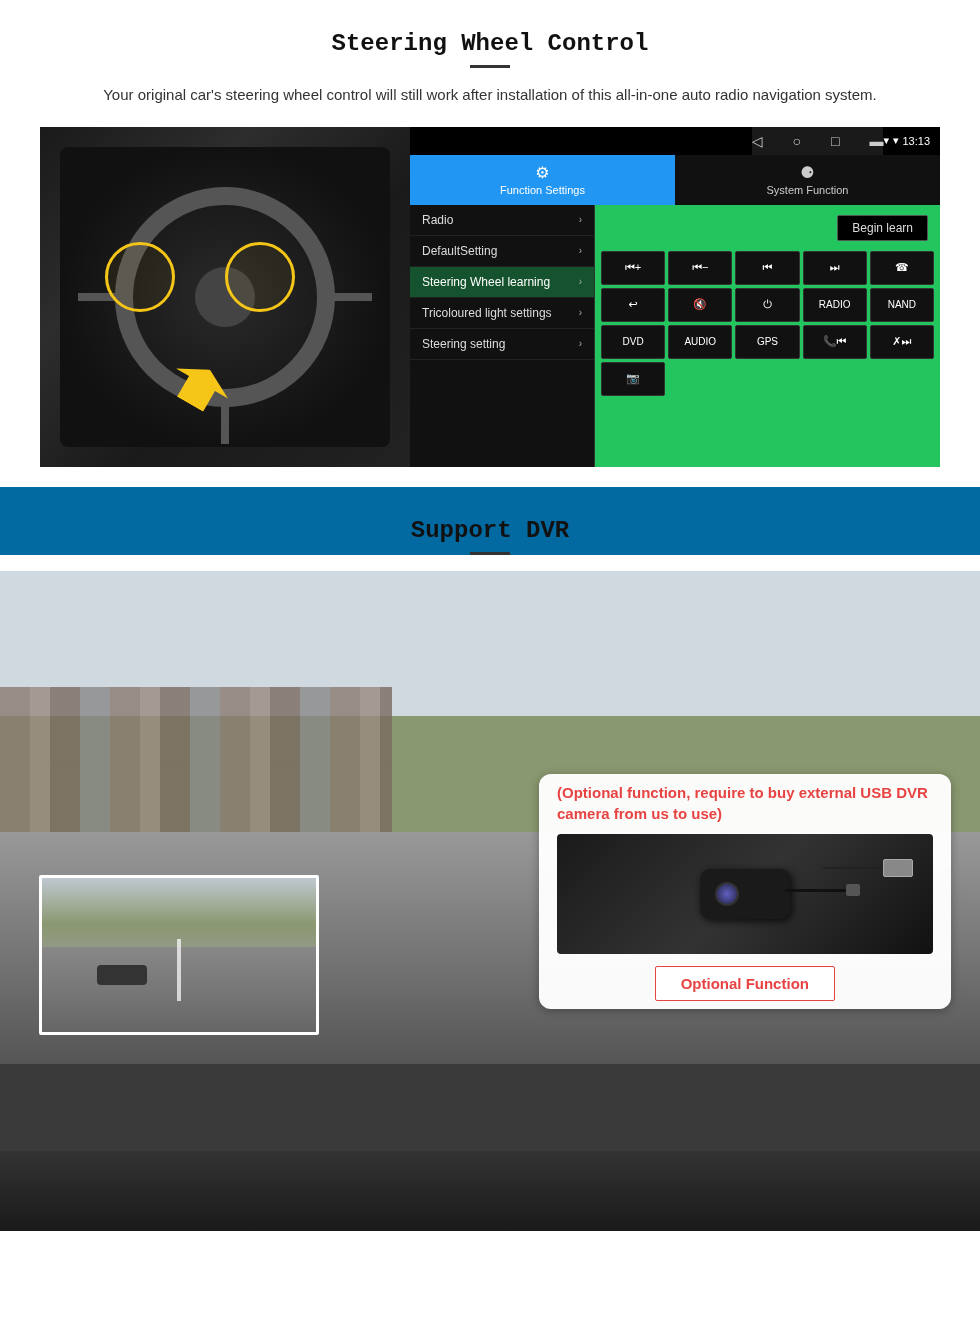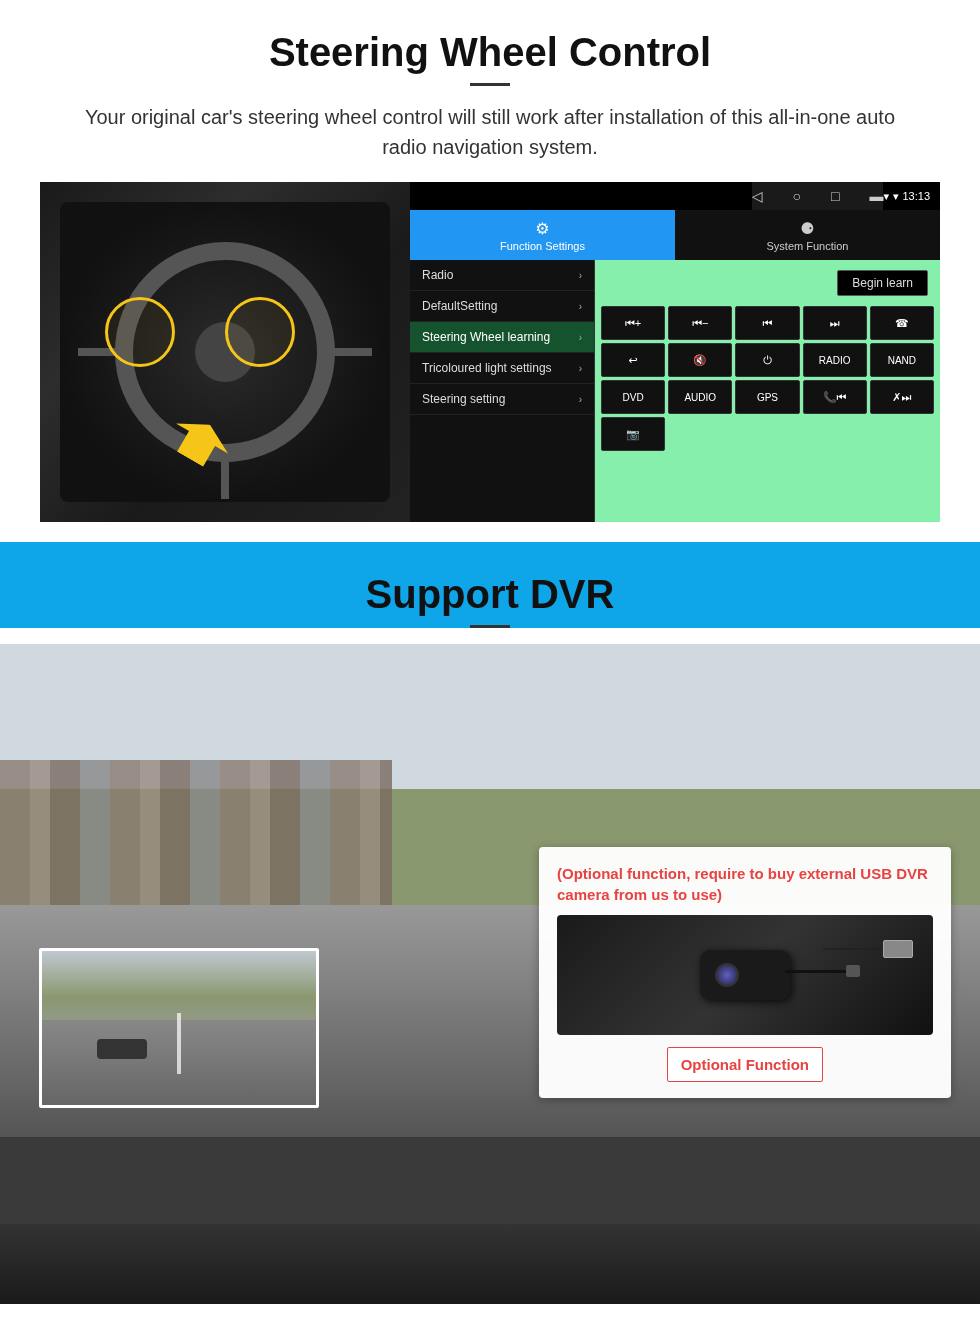--- a/index.html
+++ b/index.html
@@ -10,33 +10,34 @@
       background: #fff;
       overflow-x: hidden;
     }
 
     
     .section-steering {
       padding: 30px 40px 20px;
       text-align: center;
     }
     .section-title {
-      font-size: 40px;
+      font-size: 24px;
       font-weight: 900;
       color: #111;
       margin-bottom: 8px;
+      font-family: Liberation Mono, monospace;
     }
     .title-divider {
       width: 40px;
       height: 3px;
       background: #333;
       margin: 8px auto 16px;
     }
     .section-subtitle {
-      font-size: 20px;
+      font-size: 15px;
       color: #333;
       line-height: 1.5;
       max-width: 820px;
       margin: 0 auto 20px;
     }
 
     
     .steering-demo {
       display: flex;
       width: 100%;
@@ -206,21 +207,21 @@
     .menu-item.active {
       background: #14532d;
       color: #fff;
     }
     .menu-chevron {
       color: #aaa;
       font-size: 10px;
     }
     .settings-content {
       flex: 1;
-      background: #86efac;
+      background: #22c55e;
       padding: 4px;
     }
     .begin-learn-row {
       height: 38px;
       display: flex;
       align-items: center;
       justify-content: flex-end;
       padding: 0 8px;
       margin-bottom: 4px;
     }
@@ -257,21 +258,21 @@
     }
 
     
     .section-dvr {
       position: relative;
       margin-top: 0;
     }
     .dvr-title-area {
       text-align: center;
       padding: 30px 40px 0;
-      background: #0ea5e9;
+      background: #0369a1;
       position: relative;
       z-index: 2;
     }
     .dvr-bg-photo {
       width: 100%;
       height: 580px;
       background: linear-gradient(180deg,
         #e8e8e8 0%,
         #c5c5c5 10%,
         #8a9a7a 20%,
@@ -323,22 +324,22 @@
       height: 40%;
       background: linear-gradient(180deg, #999 0%, #777 50%, #555 100%);
     }
     
     .dvr-info-box {
       position: absolute;
       top: 35%;
       right: 3%;
       width: 42%;
       background: rgba(255,255,255,0.97);
-      border-radius: 4px;
-      padding: 16px 18px;
+      border-radius: 12px;
+      padding: 8px 18px;
       box-shadow: 0 2px 10px rgba(0,0,0,0.3);
       z-index: 5;
     }
     .dvr-optional-text {
       color: #e84343;
       font-size: 15px;
       font-weight: 700;
       line-height: 1.4;
       margin-bottom: 10px;
     }
@@ -385,21 +386,21 @@
     }
     .cord-end {
       position: absolute;
       right: -10px; top: -5px;
       width: 14px; height: 12px;
       background: #555;
       border-radius: 2px;
     }
     .dvr-optional-btn {
       display: block;
-      width: 156px;
+      width: 180px;
       margin: 0 auto;
       border: 1.5px solid #e84343;
       background: #fff;
       color: #e84343;
       font-size: 15px;
       font-weight: 600;
       padding: 8px 0;
       text-align: center;
       border-radius: 2px;
       cursor: pointer;

